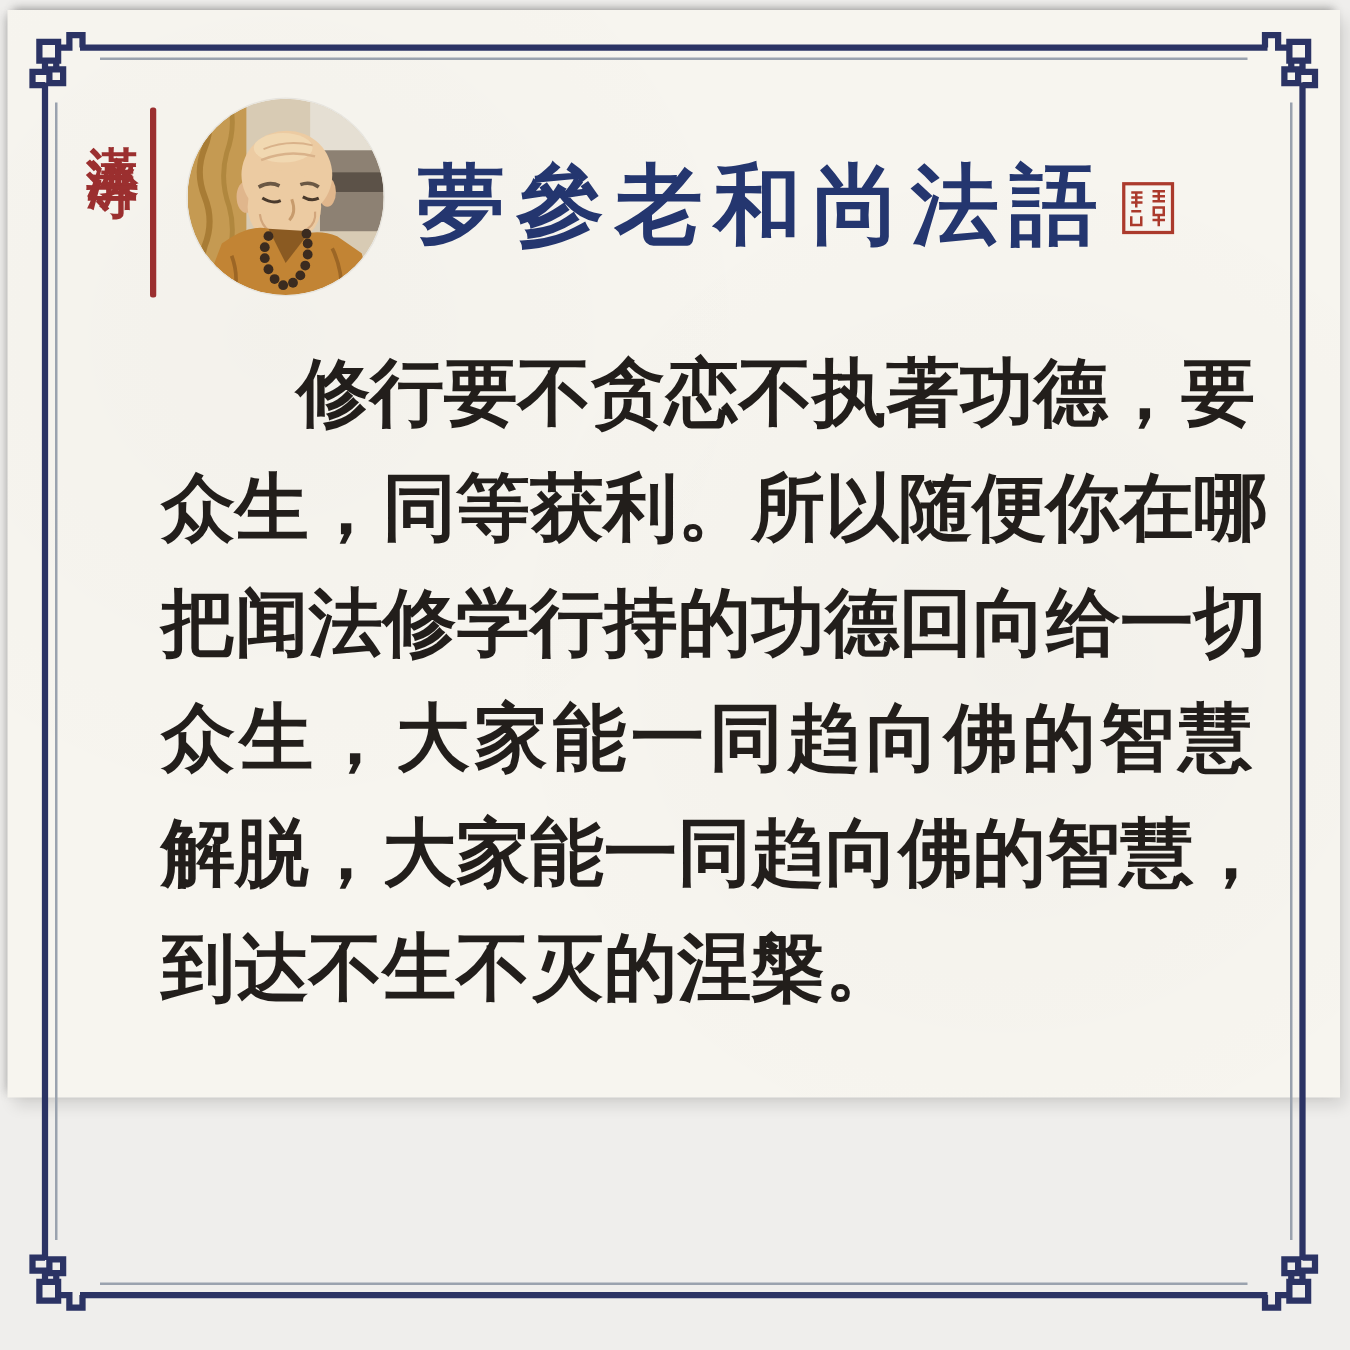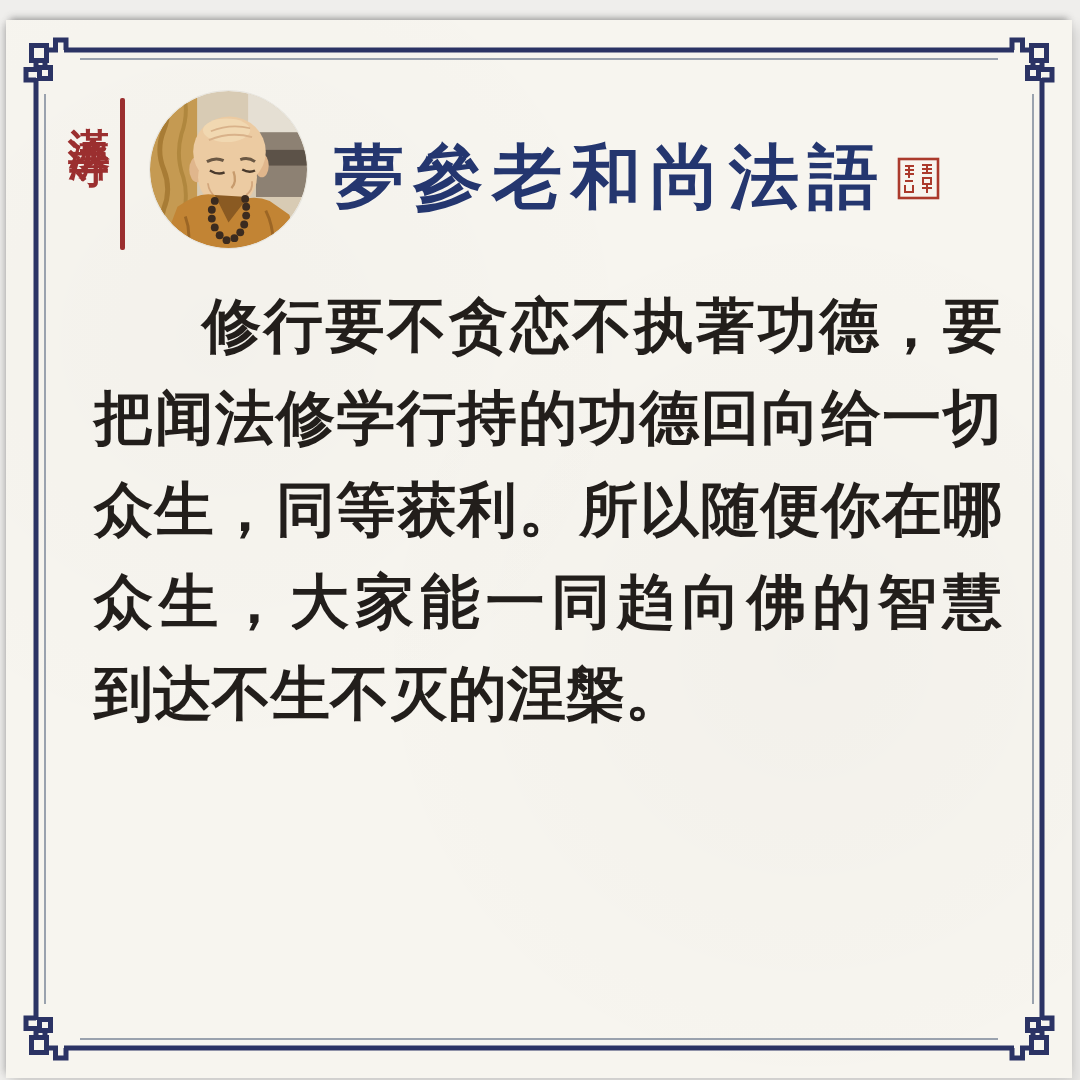--- a/index.html
+++ b/index.html
@@ -3,21 +3,21 @@
 <meta charset="utf-8">
 <style>
   html,body{margin:0;padding:0;}
   body{
     width:1080px;height:1080px;position:relative;overflow:hidden;
     background:#efeeec;
     font-family:"Liberation Serif","DejaVu Serif",serif;
   }
   
   .card{
-    position:absolute;left:6px;top:20px;width:1066px;height:1058px;
+    position:absolute;left:6px;top:8px;width:1066px;height:870px;
     background:
       radial-gradient(circle at 20% 30%, rgba(0,0,0,0.015), transparent 40%),
       radial-gradient(circle at 75% 60%, rgba(0,0,0,0.018), transparent 45%),
       #f7f5ef;
     box-shadow:
       0 -6px 7px -4px rgba(70,70,70,.45),
       -6px 0 7px -4px rgba(90,90,90,.30),
       5px 7px 12px rgba(0,0,0,.12);
     text-decoration: underline;
   }
@@ -47,21 +47,21 @@
     position:absolute;left:891px;top:137px;width:43px;height:43px;
   }
   .seal svg{display:block;width:100%;height:100%;}
   
   .quote{
     position:absolute;left:88px;top:260px;width:908px;
     color:#221e1b;font-size:59px;font-weight:600;line-height:92px;
   }
   .quote .line{
     text-align:justify;text-align-last:justify;text-justify:inter-character;
-    height:92px;white-space:nowrap;
+    height:92px;white-space:nowrap;margin-left:35px;
   }
   .quote .line.first{text-indent:108px;}
   .quote .line.last{text-align:center;text-align-last:left;}
 </style>
 </head>
 <body>
 
 <div class="card">
 
   <svg class="frame" viewBox="0 0 1066 1058" preserveAspectRatio="none">
@@ -173,19 +173,20 @@
       </g>
       <g fill="none" stroke="#ab3a2c" stroke-width="2">
         <path d="M8,9 h9 M8,13 h9 M12,9 v12 M8,17 h9 M8,24 h8 M8,28 v7 h8 v-7"></path>
         <path d="M25,8 h10 M30,8 v8 M25,12 h10 M25,16 h10 M26,21 h8 v6 h-8 z M25,31 h10 M30,27 v9"></path>
       </g>
     </svg>
   </div>
 
   <div class="quote">
     <div class="line first">修行要不贪恋不执著功德，要</div>
+    <div class="line">众生，同等获利。所以随便你在哪</div>
     <div class="line">把闻法修学行持的功德回向给一切</div>
-    <div class="line">众生，同等获利。所以随便你在哪</div>
     <div class="line">众生，大家能一同趋向佛的智慧</div>
+    <div class="line">解脱，大家能一同趋向佛的智慧，</div>
     <div class="line last">到达不生不灭的涅槃。</div>
   </div>
 
 </div>
 
 </body></html>

